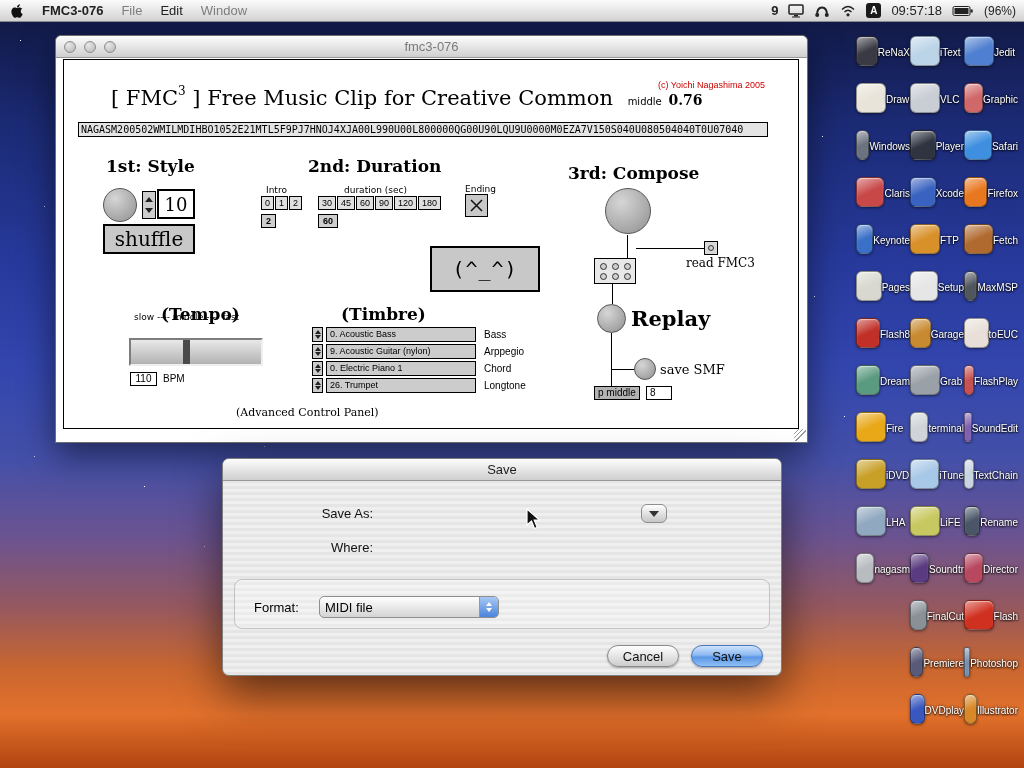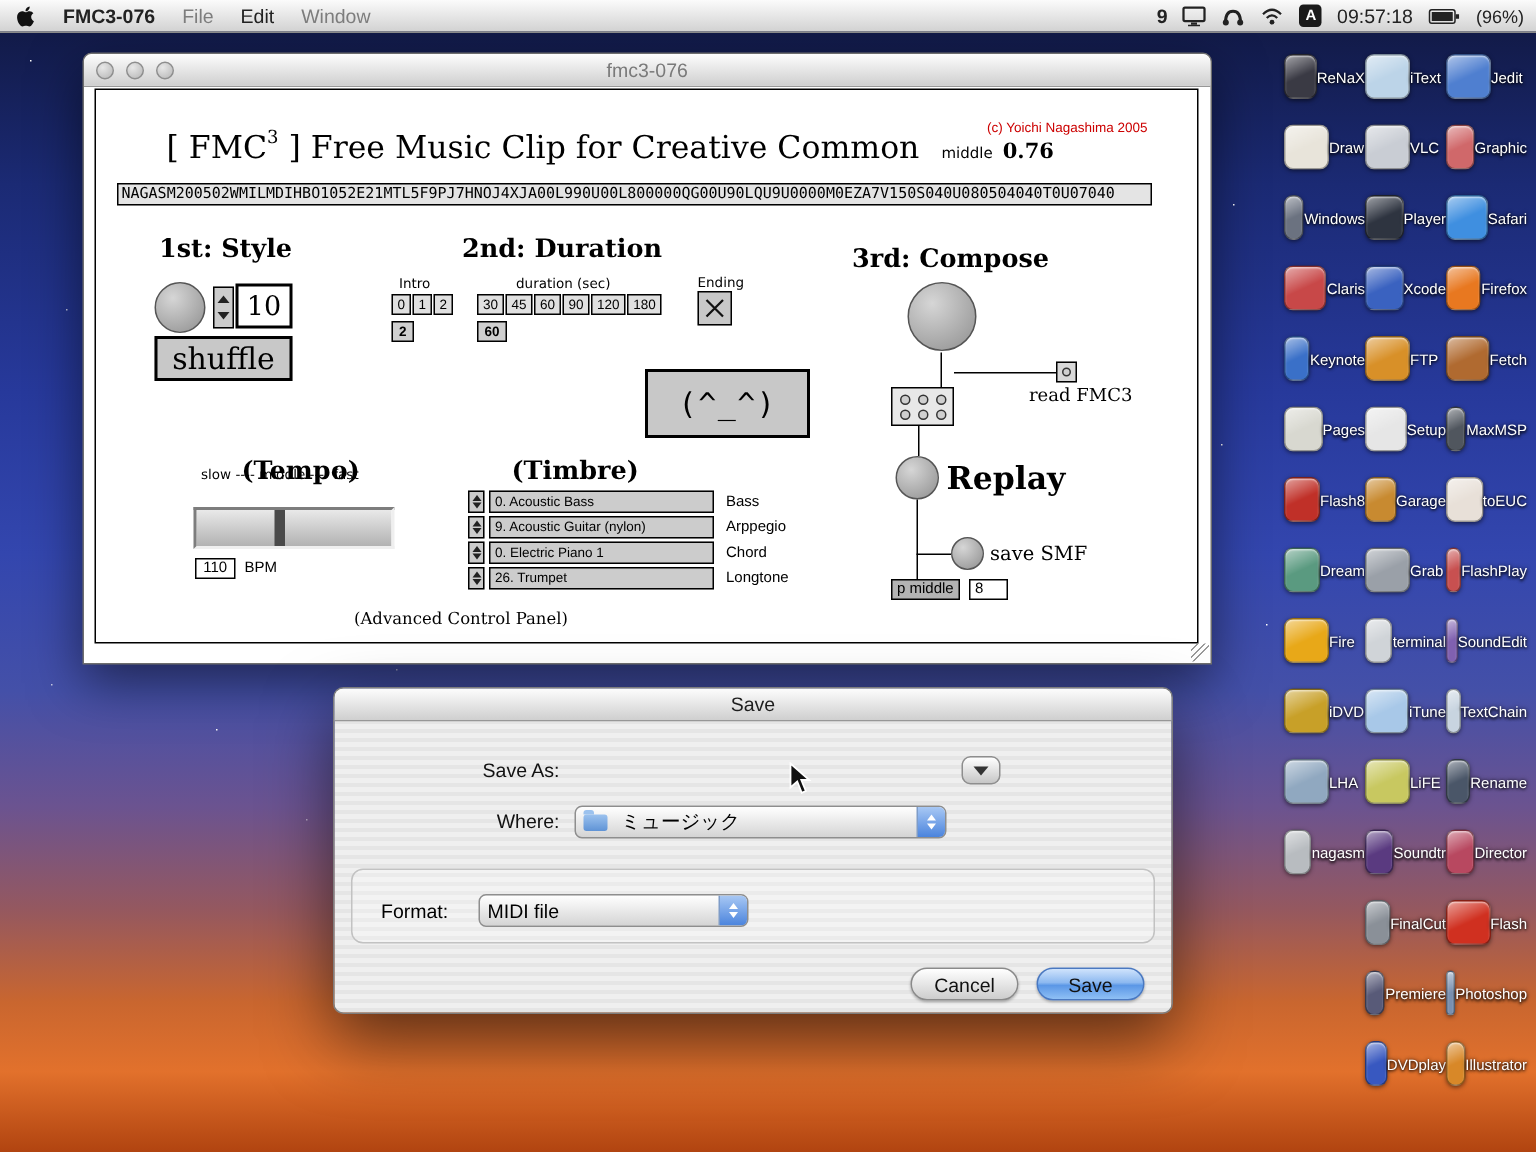--- a/index.html
+++ b/index.html
@@ -500,28 +500,20 @@
 
   <div class="save-dlg">
     <div class="titlebar">
       <span>Save</span>
     </div>
     <div class="abs dlg-label" style="left:40px; top:47px;">Save As:</div>
     <div class="abs disc-btn" style="left:418px; top:45px;">
       <span class="tri-dn"></span>
     </div>
     <div class="abs dlg-label" style="left:40px; top:81px;">Where:</div>
-    <div class="abs popup" style="left:160px; top:78px; width:248px;">
-      <span class="folder-icon"></span>
-      <span class="pop-text">ミュージック</span>
-      <span class="pop-cap">
-          <span class="tri-up"></span>
-          <span class="tri-dn"></span>
-        </span>
-    </div>
     <div class="abs fmt-panel"></div>
     <div class="abs" style="left:31px; top:141px; font-size:13px;">Format:</div>
     <div class="abs popup" style="left:96px; top:137px; width:180px;">
       <span class="pop-text">MIDI file</span>
       <span class="pop-cap">
           <span class="tri-up"></span>
           <span class="tri-dn"></span>
         </span>
     </div>
     <div class="abs aqua-btn" style="left:384px; top:186px;">Cancel</div>

